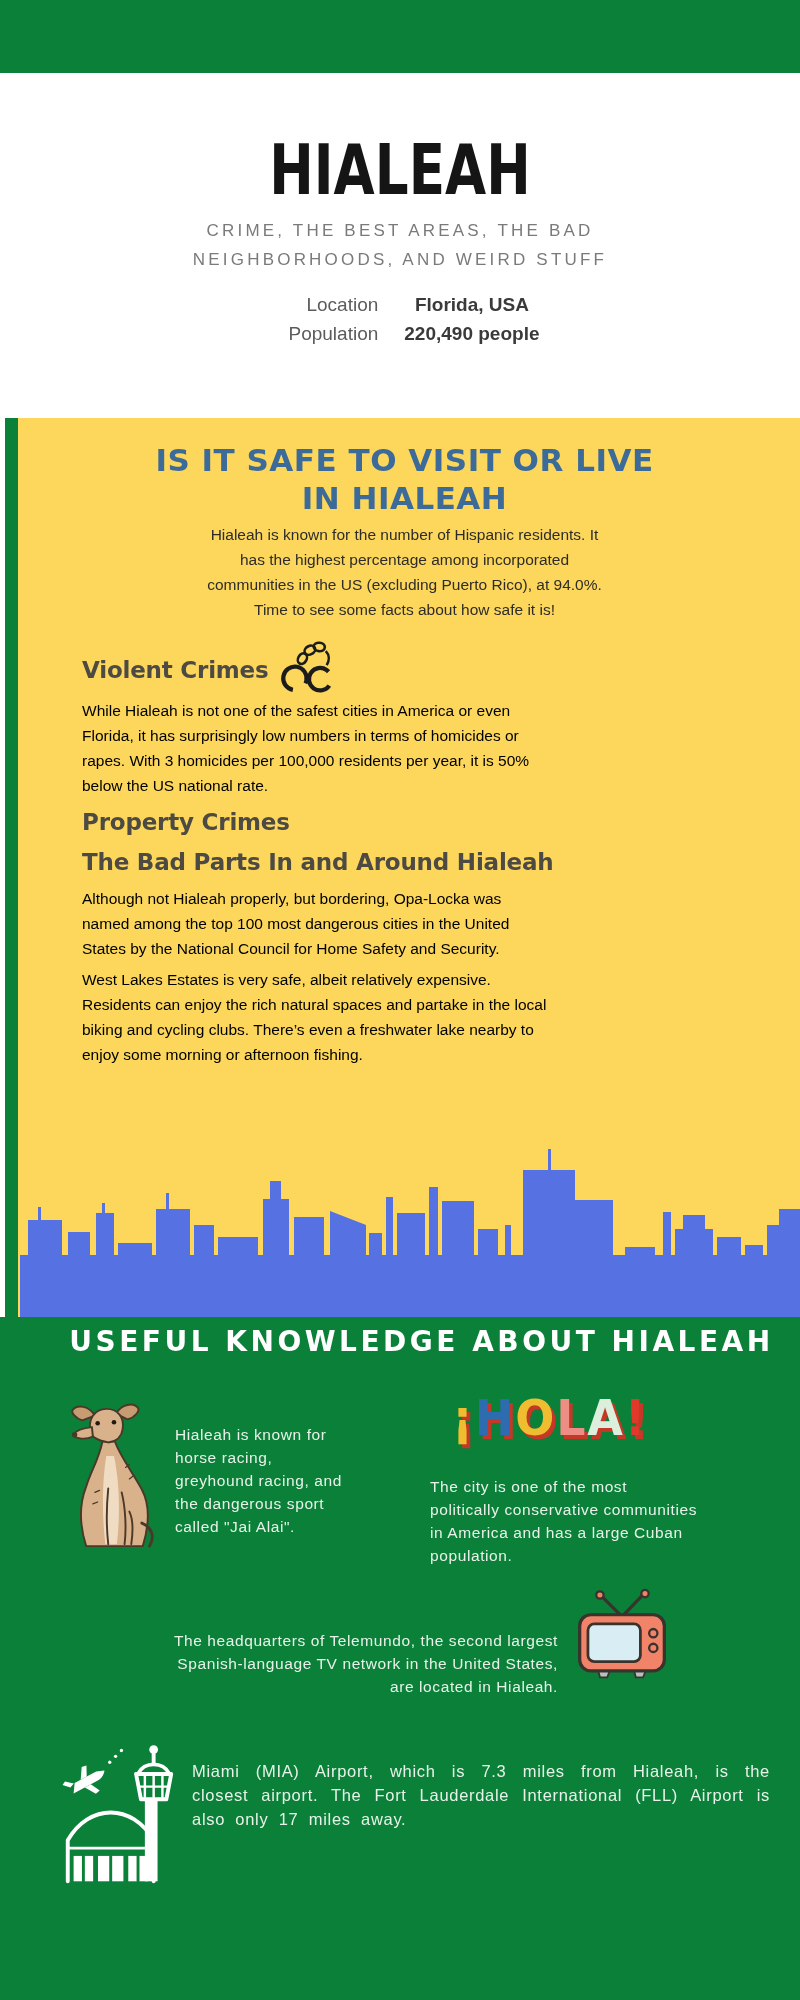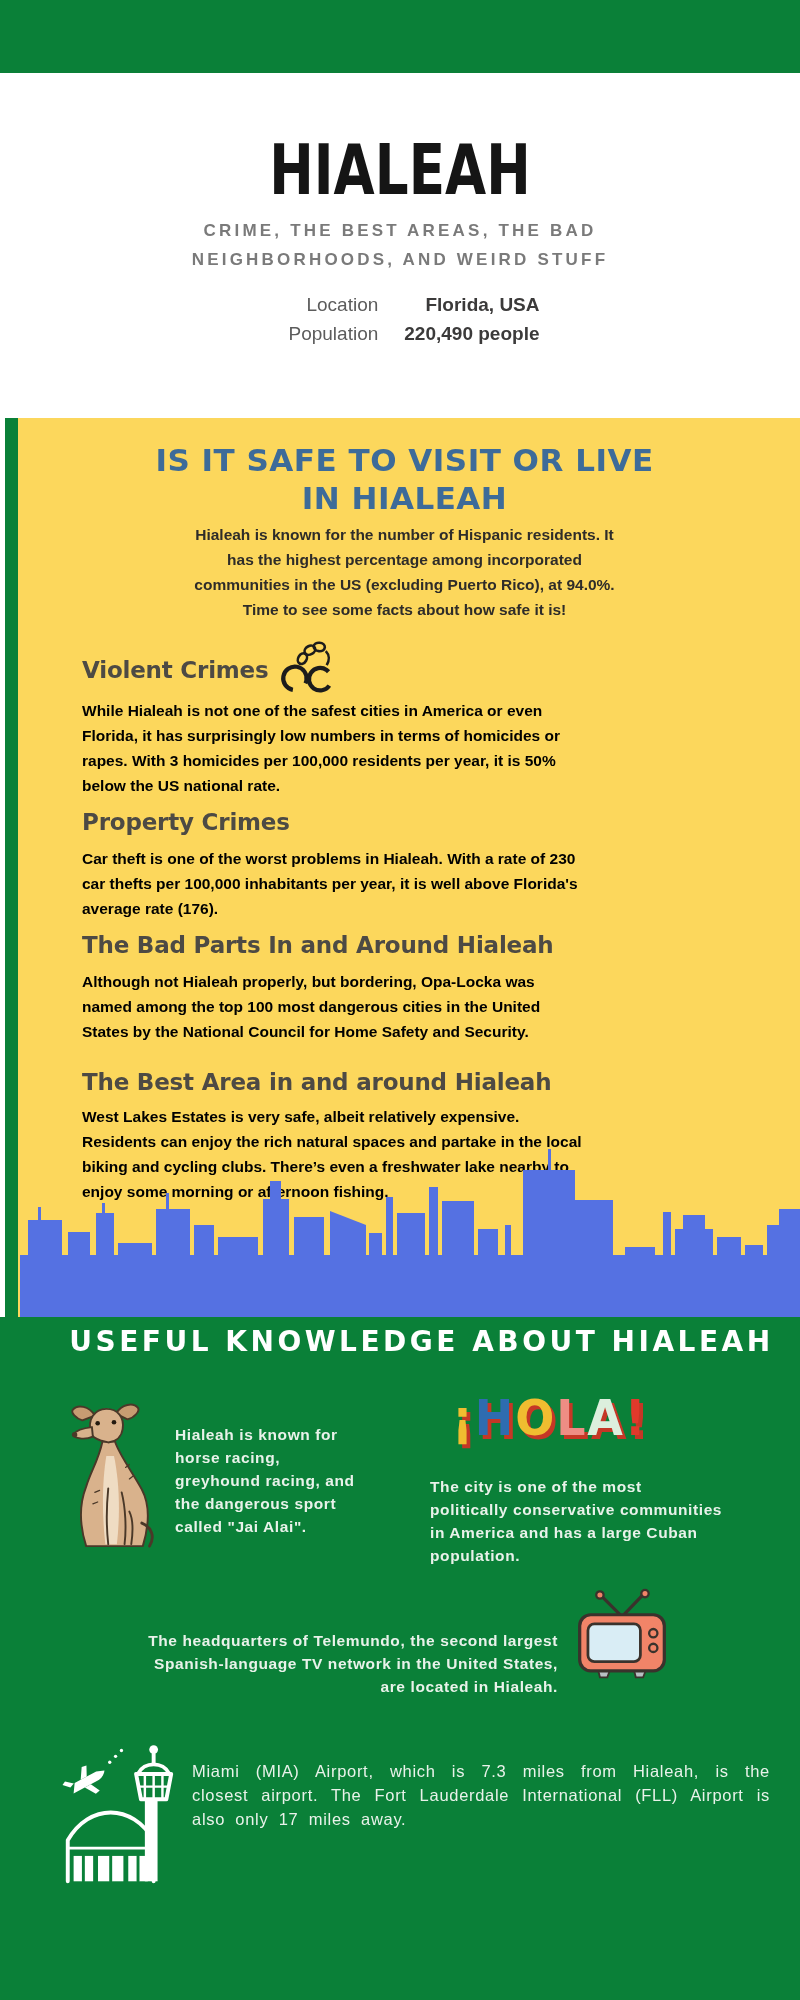--- a/index.html
+++ b/index.html
@@ -1,32 +1,32 @@
 <!DOCTYPE html>
 <html><head>
 <meta charset="utf-8">
 <style>
   html,body{margin:0;padding:0;background:#fff;}
   #page{position:relative;width:800px;height:2000px;overflow:hidden;background:#fff;
         font-family:"Liberation Sans","DejaVu Sans",sans-serif;}
-  .preline{white-space:pre-line;font-weight:bold;}
+  .preline{white-space:pre-line;}
 
   
   #topbar{position:absolute;left:0;top:0;width:800px;height:73px;background:#0a8038;}
 
   
   #header{position:absolute;left:0;top:73px;width:800px;height:345px;background:#ffffff;text-align:center;}
   .main-title{margin:57px 0 0 0;font-family:"DejaVu Sans",sans-serif;font-weight:800;
       font-size:70px;line-height:80px;color:#151515;letter-spacing:0px;
       transform:scaleX(0.76);transform-origin:50% 50%;}
   .subtitle{margin-top:6px;font-size:17px;line-height:29px;letter-spacing:3.2px;color:#7a7a7a;}
   .facts{margin-top:20px;display:grid;grid-template-columns:auto auto;column-gap:26px;row-gap:7px;
       justify-content:center;transform:translateX(14px);font-size:19px;}
   .fact-label{color:#5c5c5c;text-align:right;}
-  .fact-value{color:#3b3a3a;font-weight:bold;text-align:right;}
+  .fact-value{color:#3b3a3a;font-weight:bold;text-align:center;}
 
   
   #safety{position:absolute;left:5px;top:418px;width:800px;height:899px;background:#fcd75c;
       box-sizing:border-box;padding:23px 78px 12px 77px;}
   #safety::before{content:"";position:absolute;left:0;top:0;width:13px;height:100%;background:#0a8038;}
   .safety-title{margin:0;text-align:center;font-family:"DejaVu Sans",sans-serif;font-weight:800;
       font-size:31px;line-height:38px;letter-spacing:0.5px;color:#3d6b99;}
   .intro{margin:5px 0 0 0;text-align:center;font-size:15.5px;line-height:25px;color:#2e2c29;}
   .crime-head{margin:0;font-family:"DejaVu Sans",sans-serif;font-weight:800;font-size:23px;
       line-height:32px;color:#4d4a44;letter-spacing:-0.2px;}
@@ -96,30 +96,26 @@
           <path d="M50,11 C54,15 54,21 51,26" stroke-width="2.8"></path>
         </g>
       </svg>
     </div>
     <p class="crime-body preline">While Hialeah is not one of the safest cities in America or even
 Florida, it has surprisingly low numbers in terms of homicides or
 rapes. With 3 homicides per 100,000 residents per year, it is 50%
 below the US national rate.</p>
 
     <h3 class="crime-head mt8">Property Crimes</h3>
-    <p class="crime-body preline" style="margin-top:8px">Car theft is one of the worst problems in Hialeah. With a rate of 230
-car thefts per 100,000 inhabitants per year, it is well above Florida's
-average rate (176).</p>
 
     <h3 class="crime-head mt8">The Bad Parts In and Around Hialeah</h3>
     <p class="crime-body preline" style="margin-top:8px">Although not Hialeah properly, but bordering, Opa-Locka was
 named among the top 100 most dangerous cities in the United
 States by the National Council for Home Safety and Security.</p>
 
-    <h3 class="crime-head mt22">The Best Area in and around Hialeah</h3>
     <p class="crime-body preline" style="margin-top:6px">West Lakes Estates is very safe, albeit relatively expensive.
 Residents can enjoy the rich natural spaces and partake in the local
 biking and cycling clubs. There’s even a freshwater lake nearby to
 enjoy some morning or afternoon fishing.</p>
 
     <svg id="skyline" viewBox="0 0 787 180" preserveAspectRatio="none">
       <g fill="#5571e2">
         <rect x="2" y="118" width="785" height="62"></rect>
         <rect x="10" y="83" width="34" height="100"></rect>
           <rect x="20" y="70" width="3" height="30"></rect>

